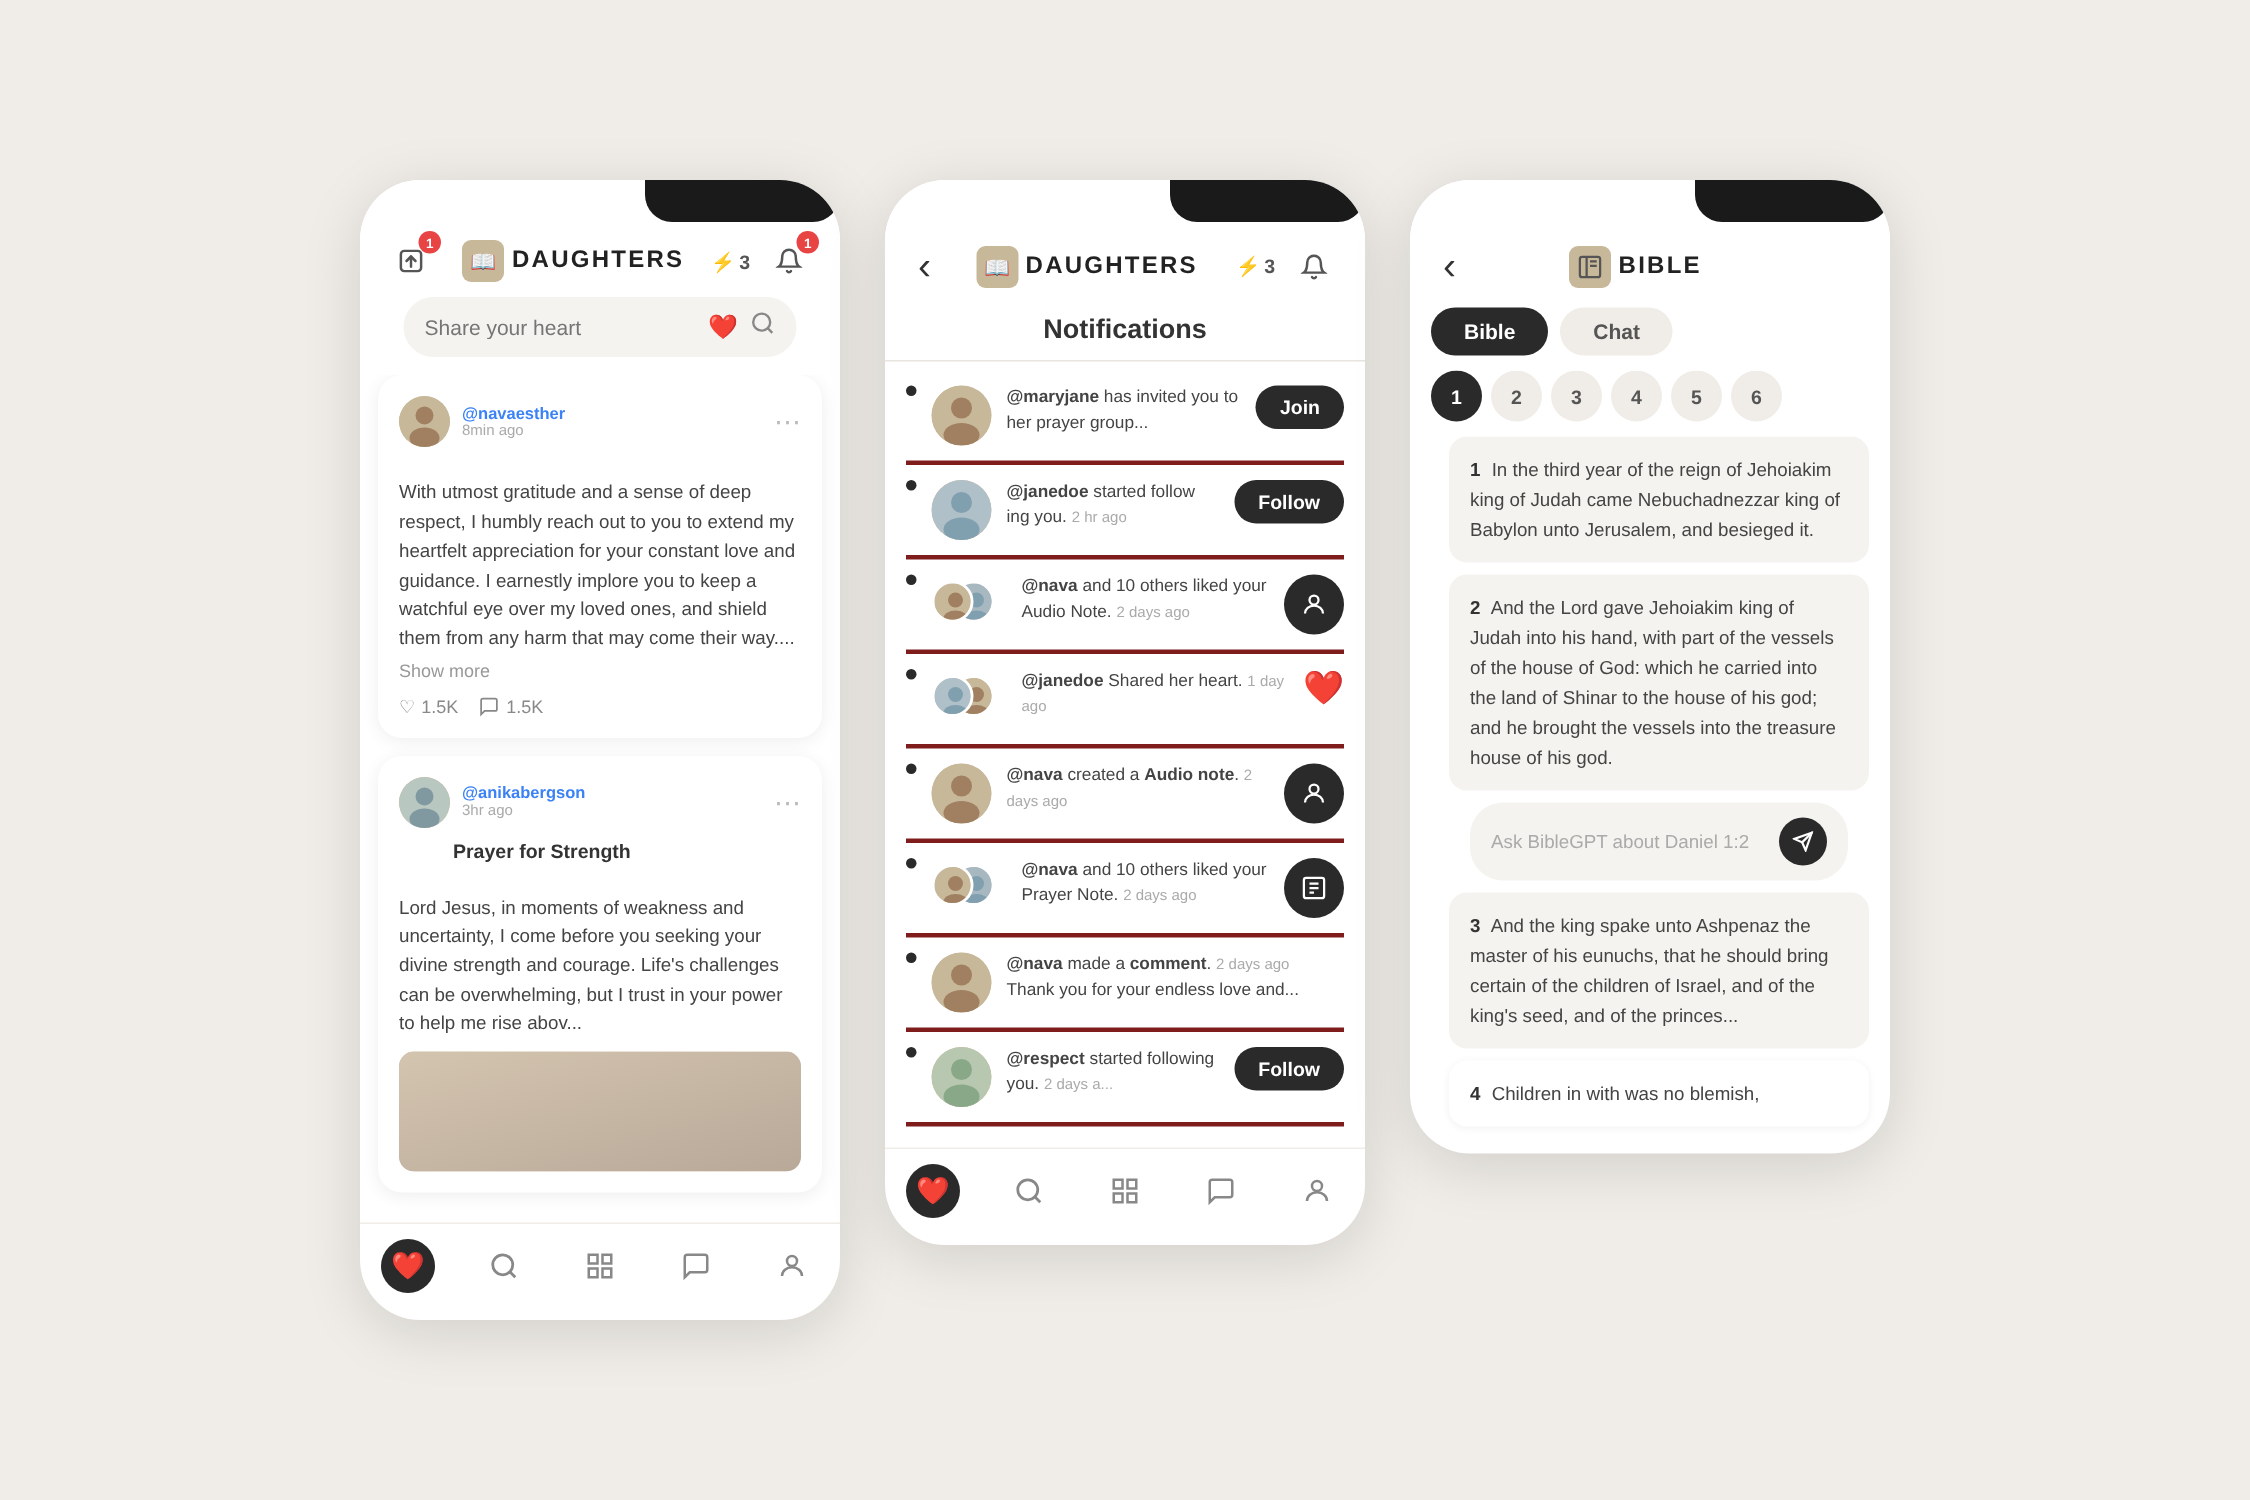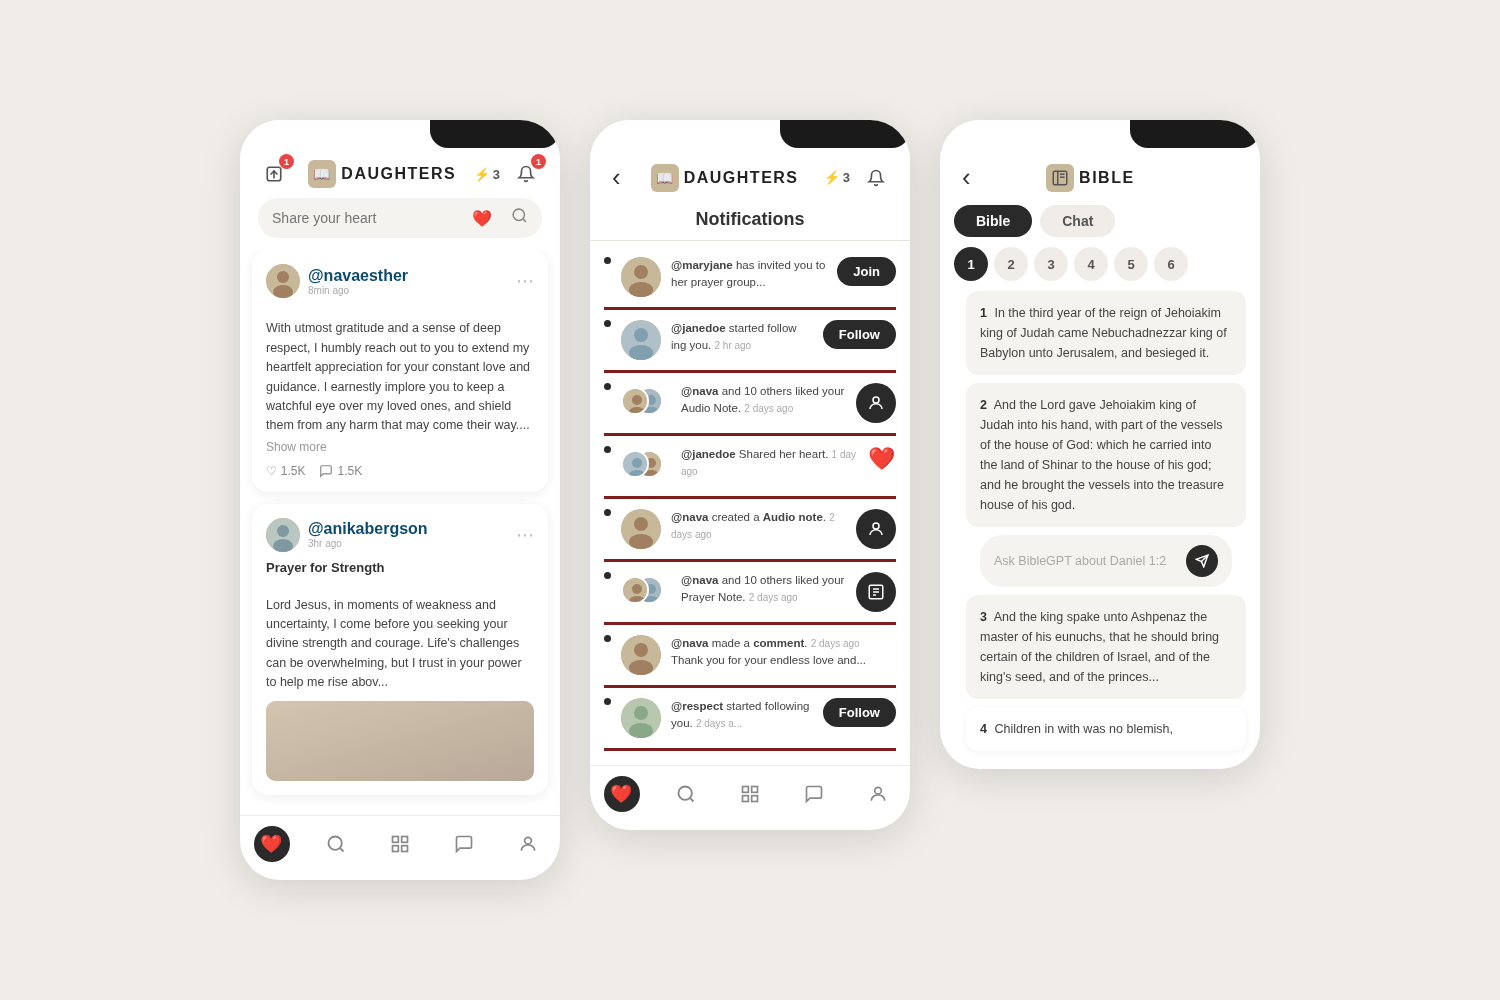--- a/index.html
+++ b/index.html
@@ -92,21 +92,21 @@
     .lightning-badge {
       display: flex; align-items: center; gap: 2px;
       font-size: 13px; color: #555; font-weight: 600;
     }
     .search-bar {
       margin: 0 14px 12px 14px;
       background: #f5f3ef;
       border-radius: 22px;
       display: flex; align-items: center;
       padding: 9px 14px;
-      gap: 19px;
+      gap: 8px;
     }
     .search-bar input {
       border: none; background: transparent; outline: none;
       font-size: 14px; color: #888; flex: 1;
     }
     .heart-icon { font-size: 16px; }
     .search-icon-btn { margin-left: auto; cursor: pointer; font-size: 18px; color: #555; }
     .feed-container {
       padding: 0 12px;
       max-height: 620px;
@@ -128,34 +128,34 @@
     }
     .avatar {
       width: 34px; height: 34px;
       border-radius: 50%;
       background: #c8b89a;
       display: flex; align-items: center; justify-content: center;
       font-size: 16px;
       overflow: hidden;
     }
     .user-info { display: flex; flex-direction: column; }
-    .username { font-size: 16px; font-weight: 700; color: #0c4a6e; }
+    .username { font-size: 11px; font-weight: 700; color: #3b82f6; }
     .post-time { font-size: 10px; color: #aaa; }
     .more-dots { font-size: 18px; color: #bbb; cursor: pointer; }
     .post-text { font-size: 12.5px; color: #444; line-height: 1.55; margin-top: 21px; }
     .show-more { color: #999; font-size: 12px; margin-top: 4px; cursor: pointer; }
     .post-actions {
       display: flex; align-items: center; gap: 14px;
       margin-top: 10px;
     }
     .action-btn {
       display: flex; align-items: center; gap: 4px;
       font-size: 12px; color: #888; cursor: pointer;
     }
-    .post-title { font-size: 13px; font-weight: 700; color: #333; margin-bottom: 6px; }
+    .post-title { font-size: 13px; font-weight: 700; color: #333; margin-bottom: 6px; margin-left: 36px; }
     .post-image-area {
       border-radius: 10px;
       background: linear-gradient(135deg, #d4c5b0, #e8ddd0);
       height: 80px;
       margin-top: 8px;
       overflow: hidden;
       position: relative;
     }
     
     .bottom-nav {

